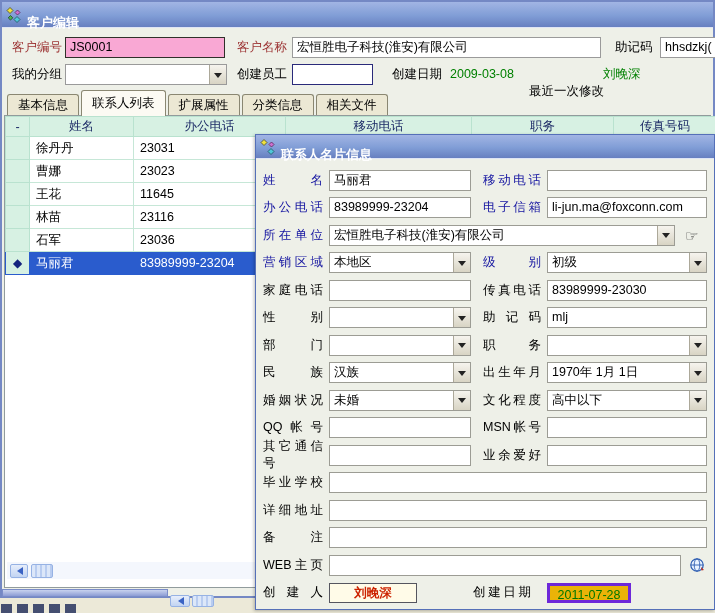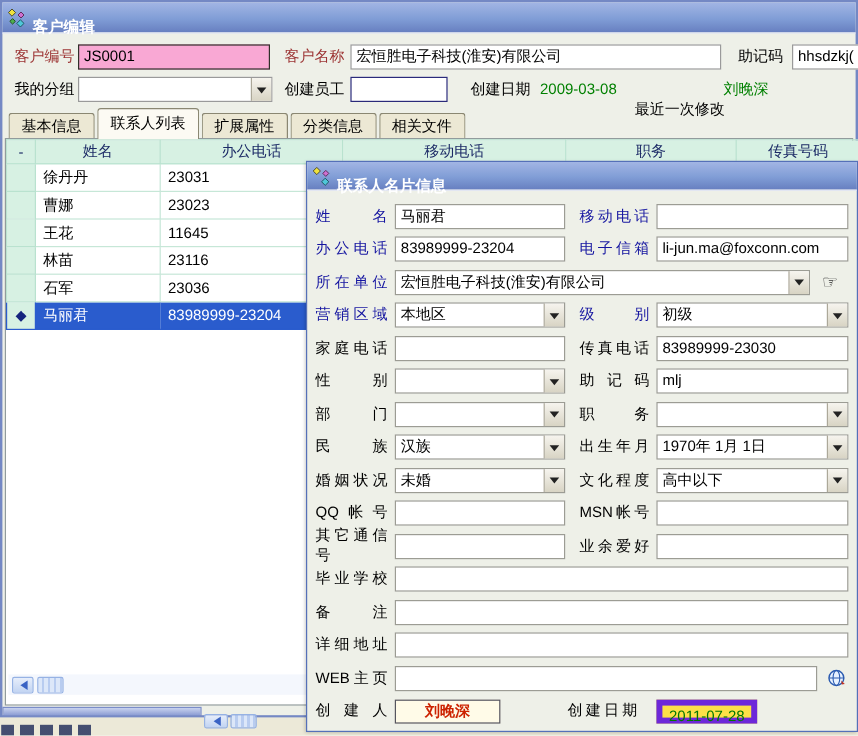--- a/index.html
+++ b/index.html
@@ -66,22 +66,22 @@
     padding:0 4px;overflow:hidden;white-space:nowrap;}
   .ml{margin-left:6px;}
   .w-l{width:142px;} .w-r{width:160px;margin-left:6px;} .w-wide{width:378px;} .w-co{width:346px;} .w-web{width:352px;}
   .dcombo{box-sizing:border-box;display:flex;background:#fff;border:1px solid #9c9c94;height:21px;}
   .dcombo .val{flex:1;line-height:19px;padding:0 4px;overflow:hidden;white-space:nowrap;}
   .hand{font-size:15px;color:#333;margin-left:10px;line-height:21px;}
   .globe{margin-left:8px;flex:none;}
   .cre-box{box-sizing:border-box;width:88px;height:20px;margin-left:6px;border:1px solid #55555f;
     background:#fffbe8;color:#cc2200;font-weight:bold;text-align:center;line-height:18px;}
   .date-lbl{display:inline-block;width:58px;margin-left:56px;text-align:justify;text-align-last:justify;}
-  .date-box{box-sizing:border-box;width:84px;height:20px;margin-left:16px;border:5px solid #6d28d9;
-    background:#fde047;color:#007700;text-align:center;line-height:18px;}
+  .date-box{box-sizing:border-box;width:84px;height:20px;margin-left:16px;border:3px solid #6d28d9;
+    background:#eab308;color:#007700;text-align:center;line-height:18px;}
   
   .bband{position:absolute;left:2px;top:589px;width:166px;height:8px;z-index:2;
     background:linear-gradient(180deg,#c8d2ee,#8c9cd4);border:1px solid #7a8cc8;box-sizing:border-box;}
   .strip{position:absolute;left:0;top:598px;width:715px;height:15px;background:#ece9d8;z-index:0;}
   .strip-btn{position:absolute;top:-3px;width:20px;height:12px;box-sizing:border-box;border:1px solid #96b2e4;
     border-radius:2px;background:linear-gradient(180deg,#e7eefb,#c2d4f2);display:flex;align-items:center;justify-content:center;z-index:2;}
   .strip-thumb{position:absolute;top:-3px;width:22px;height:12px;box-sizing:border-box;border:1px solid #96b2e4;border-radius:2px;
     background:repeating-linear-gradient(90deg,#dce7f9 0 3px,#b8ccf0 3px 5px);z-index:2;}
   .frag{position:absolute;left:1px;top:6px;width:76px;height:9px;opacity:.85;
     background:repeating-linear-gradient(90deg,#27335e 0 11px,transparent 11px 16px);}
@@ -338,26 +338,26 @@
         <span class="dlbl r">业余爱好</span>
         <div class="dtxt w-r"></div>
       </div>
 
       <div class="drow">
         <span class="dlbl">毕业学校</span>
         <div class="dtxt w-wide ml"></div>
       </div>
 
       <div class="drow">
+        <span class="dlbl">详细地址</span>
+        <div class="dtxt w-wide ml"></div>
+      </div>
+
+      <div class="drow">
         <span class="dlbl">备注</span>
-        <div class="dtxt w-wide ml"></div>
-      </div>
-
-      <div class="drow">
-        <span class="dlbl">详细地址</span>
         <div class="dtxt w-wide ml"></div>
       </div>
 
       <div class="drow">
         <span class="dlbl">WEB主页</span>
         <div class="dtxt w-web ml"></div>
         <svg class="globe" width="16" height="16" viewBox="0 0 16 16">
           <circle cx="8" cy="8" r="6.2" fill="#e8f2ff" stroke="#2b5bb0" stroke-width="1.2"></circle>
           <ellipse cx="8" cy="8" rx="2.8" ry="6.2" fill="none" stroke="#2b5bb0" stroke-width="0.9"></ellipse>
           <line x1="1.8" y1="8" x2="14.2" y2="8" stroke="#2b5bb0" stroke-width="0.9"></line>

